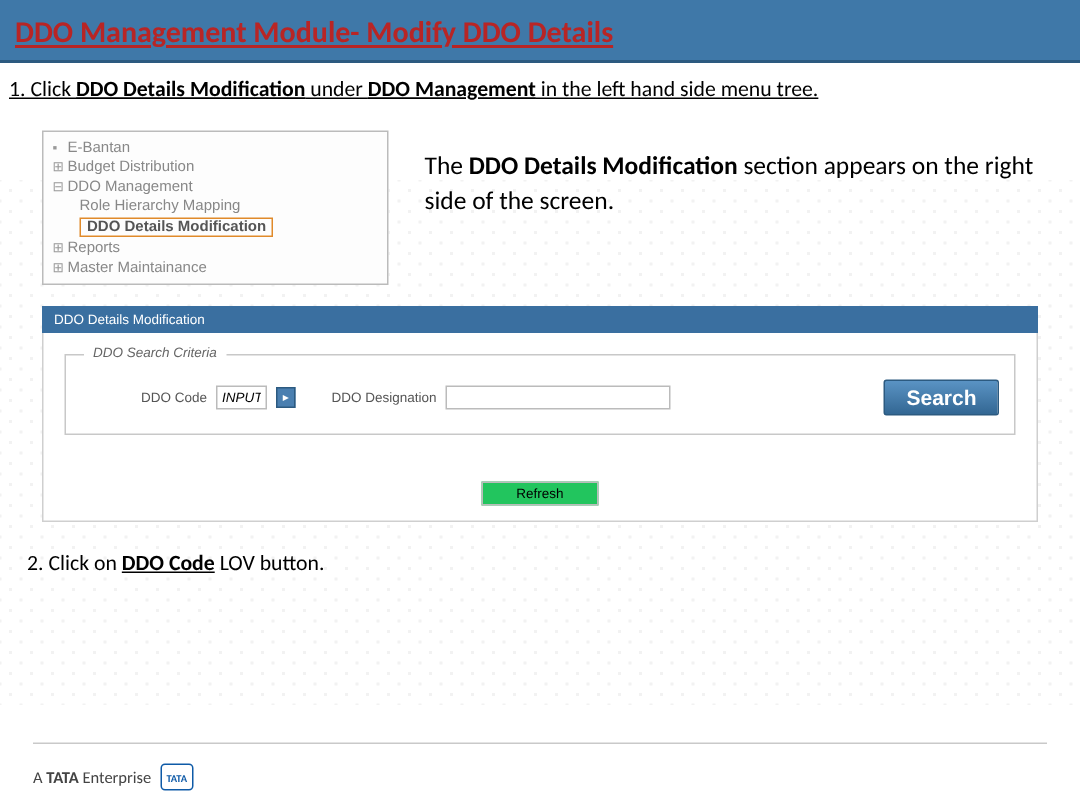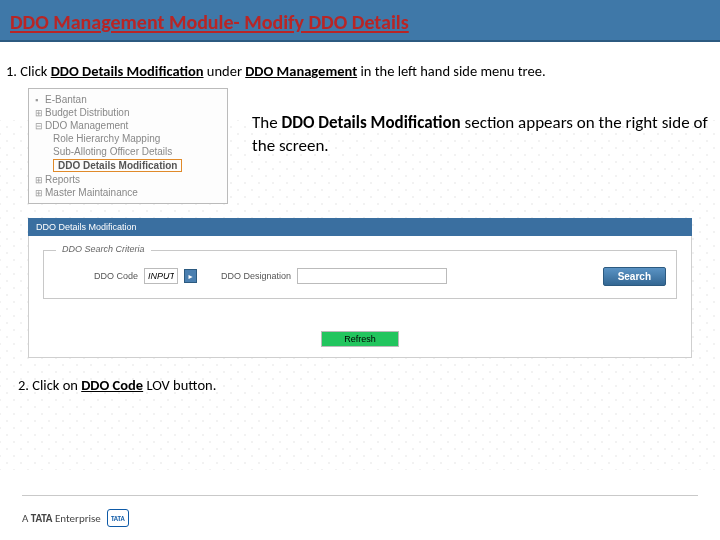--- a/index.html
+++ b/index.html
@@ -40,36 +40,37 @@
     margin-bottom: 2px;
   }
   .intro {
     padding: 6px 10px 2px 6px;
     font-size: 14.5px;
     line-height: 1.35;
     color: #000;
     position: relative;
     z-index: 2;
   }
-  .intro .step1 { margin-top: 14px; }
+  .intro .step1 { margin-top: 2px; text-decoration: underline; }
   .columns {
     display: flex;
     gap: 24px;
     padding: 4px 10px 0 28px;
     position: relative;
     z-index: 2;
   }
   .tree {
-    width: 200px;
+    width: 231px;
     border: 1px solid #bbb;
     background: #fdfdfd;
     font-family: Verdana, Arial, sans-serif;
     font-size: 10px;
     color: #888;
     padding: 4px 6px 4px 4px;
+    margin-top: 11px;
   }
   .tree ul { list-style: none; margin: 0; padding: 0; }
   .tree li { padding: 1px 0 1px 2px; white-space: nowrap; }
   .tree .tw { display: inline-block; width: 10px; color: #999; font-size: 9px; }
   .tree .sub { padding-left: 14px; }
   .tree .sub li { padding-left: 6px; }
   .tree .hl {
     font-weight: 700;
     color: #555;
     border: 1px solid #e08a2a;
@@ -142,21 +143,21 @@
     cursor: pointer;
   }
   .spacer { flex: 1; }
   .search-btn {
     background: linear-gradient(#5a93c4, #336793);
     color: #fff;
     border: 1px solid #2c5a80;
     border-radius: 2px;
     padding: 3px 14px;
     font-family: Verdana, Arial, sans-serif;
-    font-size: 10px;
+    font-size: 14px;
     font-weight: 700;
     cursor: pointer;
   }
   .refresh-row { text-align: center; margin-top: 28px; }
   .refresh-btn {
     border: 1px solid #bbb;
     background: #22c55e;
     font-family: Verdana, Arial, sans-serif;
     font-size: 9px;
     padding: 2px 22px;
@@ -226,21 +227,20 @@
 </div>
 
 <div class="columns">
   <div class="tree">
     <ul>
       <li><span class="tw">▪</span><span>E-Bantan</span></li>
       <li><span class="tw">⊞</span><span>Budget Distribution</span></li>
       <li><span class="tw">⊟</span><span>DDO Management</span></li>
       <ul class="sub">
         <li><span>Role Hierarchy Mapping</span></li>
-        <li><span>Sub-Alloting Officer Details</span></li>
         <li><span class="hl">DDO Details Modification</span></li>
       </ul>
       <li><span class="tw">⊞</span><span>Reports</span></li>
       <li><span class="tw">⊞</span><span>Master Maintainance</span></li>
     </ul>
   </div>
   <div class="right-note">
     <span>The </span><b>DDO Details Modification</b><span> section appears on the right side of the screen.</span>
   </div>
 </div>

